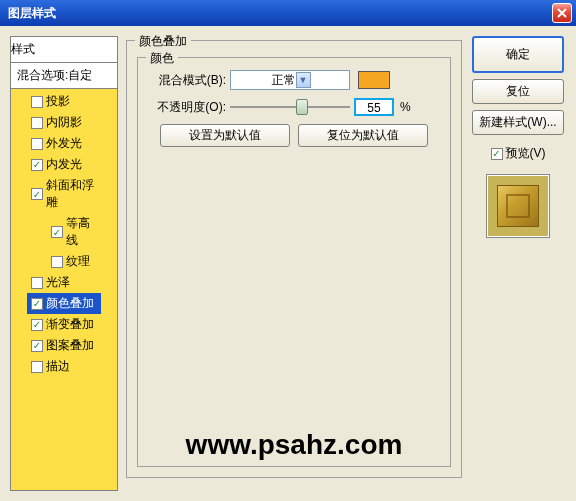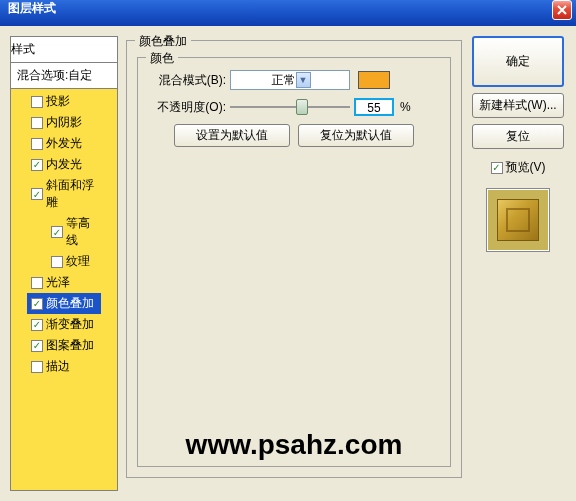--- a/index.html
+++ b/index.html
@@ -1,17 +1,17 @@
 <!DOCTYPE html>
 <html><head>
 <meta charset="utf-8">
 <style>
 *{box-sizing:border-box;margin:0;padding:0;font-family:"Microsoft YaHei",SimSun,Arial,sans-serif;font-size:12px}
 body{background:#fff;width:576px;height:501px;overflow:hidden}
-.titlebar{background:linear-gradient(to bottom,#2c6cdd 0%,#1a54c8 50%,#0d3caf 100%);height:26px;display:flex;justify-content:space-between;padding:0 4px 0 8px;color:#fff}
+.titlebar{background:linear-gradient(to bottom,#2c6cdd 0%,#1a54c8 50%,#0d3caf 100%);height:26px;display:flex;align-items:center;justify-content:space-between;padding:0 4px 0 8px;color:#fff}
 .titlebar span{font-weight:bold}
 .closebtn{width:20px;height:20px;background:linear-gradient(to bottom,#f5a198,#e4513c 40%,#c8281a);border:1px solid #fff;border-radius:3px;display:flex;align-items:center;justify-content:center;color:#fff;font-weight:bold;cursor:pointer}
 .body{background:#ece9d8;height:475px;padding:10px;display:flex;gap:8px;position:relative}
 .styles-col{width:108px;display:flex;flex-direction:column}
 .styles-head{background:#fff;border:1px solid #808080;padding:4px 0}
 .blend-opt{background:#fff;border:1px solid #808080;border-top:none;padding:4px 6px}
 .styles-list{background:#fde047;border:1px solid #808080;border-top:none;flex:1;padding:2px 16px;overflow:auto}
 .style-item{display:flex;align-items:center;padding:2px 4px;gap:3px;cursor:pointer}
 .style-item.indent{padding-left:24px}
 .style-item.active{background:#1a54c8;color:#fff}
@@ -24,24 +24,24 @@
 .lbl{width:78px;text-align:right}
 .select{width:120px;height:20px;border:1px solid #7f9db9;background:#fff;display:flex;align-items:center;justify-content:center;padding:0 2px 0 4px}
 .select .arrow{width:15px;height:16px;background:linear-gradient(#dbeafe,#b4d0f5);border:1px solid #7f9db9;display:flex;align-items:center;justify-content:center;font-size:9px;color:#4a6a9c}
 .swatch{width:32px;height:18px;background:#f5a623;border:1px solid #555;margin-left:4px;cursor:pointer}
 .slider{width:120px;height:18px;position:relative;display:flex;align-items:center}
 .track{height:2px;background:#999;width:100%;position:relative}
 .thumb{position:absolute;top:-7px;width:12px;height:16px;background:linear-gradient(#e8f0e8,#b8d0b8);border:1px solid #6a8a6a;border-radius:2px}
 .numbox{width:40px;height:18px;border:2px solid #0ea5e9;background:#fff;text-align:center;line-height:16px}
 .pct{margin-left:2px}
 .btn-row{display:flex;gap:8px;justify-content:center;margin-top:4px}
-.btn{background:linear-gradient(#fff,#ece9d8);border:1px solid #808080;border-radius:3px;padding:2px 21px;cursor:pointer;min-width:78px;text-align:center}
+.btn{background:linear-gradient(#fff,#ece9d8);border:1px solid #808080;border-radius:3px;padding:2px 28px;cursor:pointer;min-width:78px;text-align:center}
 .right-col{width:96px;display:flex;flex-direction:column;gap:6px;align-items:center}
 .rbtn{width:92px;background:linear-gradient(#fff,#ece9d8);border:1px solid #808080;border-radius:3px;padding:3px 4px;cursor:pointer;text-align:center;white-space:nowrap}
-.rbtn.primary{border:2px solid #2c6cdd;padding:15px 3px}
+.rbtn.primary{border:2px solid #2c6cdd;padding:8px 3px}
 .preview-ck{display:flex;align-items:center;gap:3px;margin-top:4px}
 .preview-box{width:64px;height:64px;border:1px solid #888;background:#c8b458;display:flex;align-items:center;justify-content:center;margin-top:6px;box-shadow:inset 0 0 0 1px #fff}
 .preview-inner{width:42px;height:42px;background:linear-gradient(135deg,#e8c860 0%,#c8a030 40%,#9c7418 100%);border:1px solid #7a5a10;position:relative}
 .preview-inner::after{content:"";position:absolute;inset:8px;border:2px solid rgba(120,80,10,0.6)}
 .watermark{position:absolute;bottom:30px;left:50%;transform:translateX(-50%);font-size:28px;font-weight:bold;color:#000;font-family:Arial,sans-serif}
 </style>
 </head>
 <body>
 
 <div class="titlebar">
@@ -140,22 +140,22 @@
           <div class="btn">设置为默认值</div>
           <div class="btn">复位为默认值</div>
         </div>
       </div>
     </div>
     <div class="watermark">www.psahz.com</div>
   </div>
 
   <div class="right-col">
     <div class="rbtn primary">确定</div>
+    <div class="rbtn">复位</div>
     <div class="rbtn"><span>新建样式(W)...</span></div>
-    <div class="rbtn">复位</div>
     <div class="preview-ck">
       <span class="ck">✓</span>
       <span>预览(V)</span>
     </div>
     <div class="preview-box">
       <div class="preview-inner"></div>
     </div>
   </div>
 
 </div>

